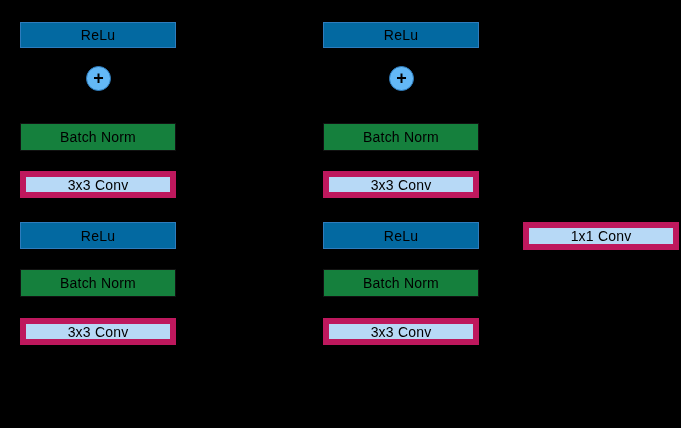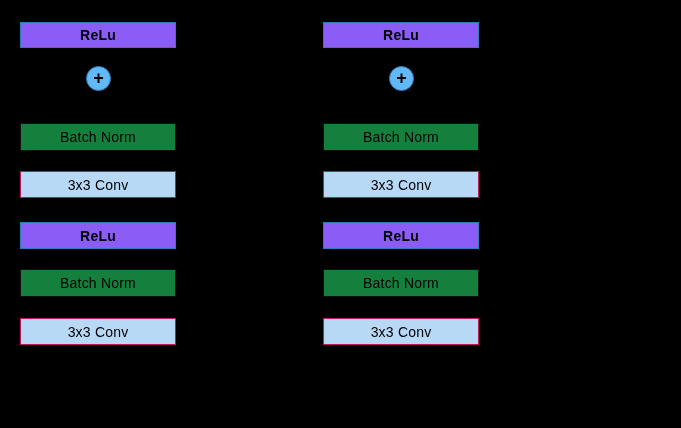--- a/index.html
+++ b/index.html
@@ -11,22 +11,22 @@
     overflow:hidden;
   }
   .node{
     position:absolute;
     width:156px;
     display:flex;align-items:center;justify-content:center;
     font-size:14px;color:#000;
     box-sizing:border-box;
     letter-spacing:0.2px;
   }
-  .relu{background:#8b5cf6;border:1px solid #2e7cbd;font-weight:bold;}
-  .conv{background:#b7d9f6;border:1px solid #be185d;}
+  .relu{background:#0369a1;border:1px solid #2e7cbd;}
+  .conv{background:#b7d9f6;border:6px solid #be185d;}
   .bn{background:#15803d;border:1px solid #111111;}
   .addnode{
     position:absolute;
     width:25px;height:25px;border-radius:50%;
     background:#63b8f6;border:1px solid #2e7cbd;
     box-sizing:border-box;
     display:flex;align-items:center;justify-content:center;
     color:#000;font-size:18px;font-weight:bold;line-height:1;
     padding-bottom:2px;
   }
@@ -85,14 +85,17 @@
   </div>
 
   <div class="node bn" style="left:323px;top:269px;height:28px;">
     <span>Batch Norm</span>
   </div>
 
   <div class="node conv" style="left:323px;top:318px;height:27px;">
     <span>3x3 Conv</span>
   </div>
 
+  <div class="node conv" style="left:523px;top:222px;height:28px;">
+    <span>1x1 Conv</span>
+  </div>
 
 </div>
 
 </body></html>

